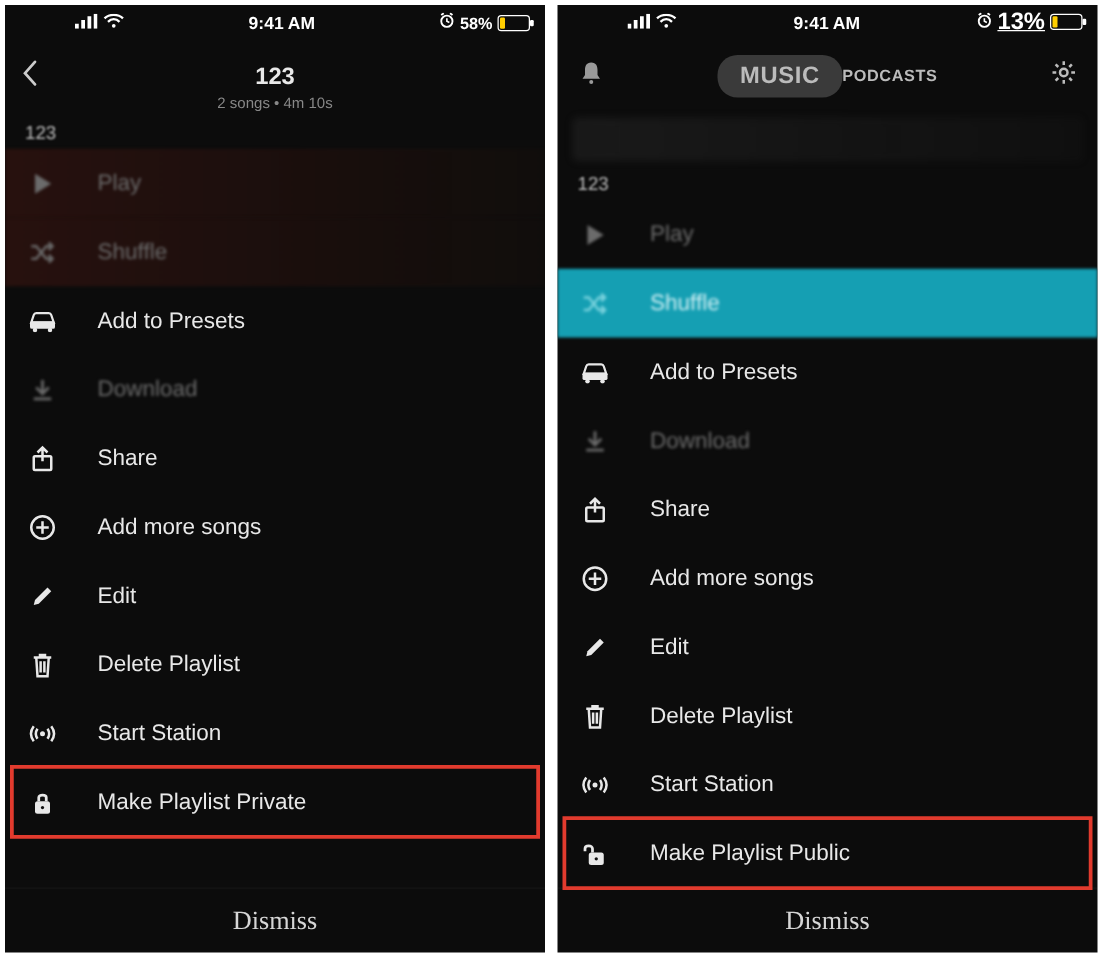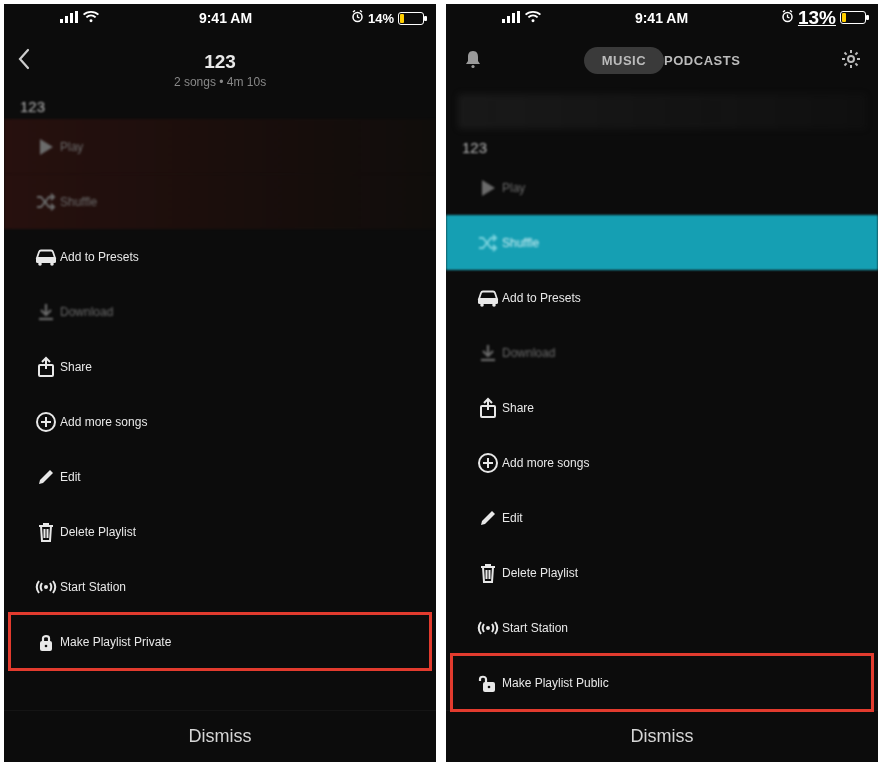--- a/index.html
+++ b/index.html
@@ -66,21 +66,21 @@
     padding: 0 16px;
   }
   .seg {
     display: flex; align-items: center; gap: 0;
     filter: blur(0.3px);
   }
   .seg-pill {
     background: #3a3a3a;
     border-radius: 16px;
     padding: 6px 18px;
-    font-size: 13px;
+    font-size: 19px;
     font-weight: 700;
     letter-spacing: 0.5px;
     color: #bbb;
   }
   .seg-text {
     padding: 6px 0;
     font-size: 13px;
     font-weight: 700;
     letter-spacing: 0.5px;
     color: #bbb;
@@ -89,46 +89,47 @@
   .playlist-title {
     padding: 8px 16px 4px;
     font-size: 15px;
     color: #bcbcbc;
     filter: blur(1px);
   }
   .menu { flex: 1; display: flex; flex-direction: column; }
   .item {
     display: flex;
     align-items: center;
-    gap: 2px;
-    padding: 0 30px;
+    gap: 32px;
+    padding: 0 18px;
     height: 55px;
-    font-size: 12px;
+    font-size: 18px;
     position: relative;
   }
   .item.dim { color: #6b6b6b; filter: blur(1.2px); }
   .item.dim.bg1 { background: linear-gradient(90deg, rgba(120,30,20,0.25), rgba(40,20,10,0.15)); }
   .item.active { color: #e8e8e8; }
   .item.shuffle-hl { background: #159fb3; color:#cfeff4; filter: blur(1.2px);}
   .item .icon { width: 24px; height: 24px; display:flex; align-items:center; justify-content:center; flex-shrink:0;}
   .item svg { display:block; }
   .highlight-box {
     position: absolute;
     inset: -2px 4px -2px 4px;
     border: 3px solid #e23b2e;
     pointer-events: none;
   }
   .dismiss {
     height: 52px;
     display: flex;
     align-items: center;
     justify-content: center;
-    font-size: 18px;
+    font-size: 21px;
     color: #d6d6d6;
     border-top: 1px solid rgba(255,255,255,0.04);
+    font-family: Liberation Serif, serif;
   }
   .blur-row {
     height: 36px;
     margin: 4px 12px 2px;
     background: linear-gradient(90deg, rgba(50,50,50,0.35), rgba(30,30,30,0.2));
     border-radius: 4px;
     filter: blur(3px);
   }
 </style>
 </head>
@@ -160,21 +161,21 @@
     <div class="status-center">9:41 AM</div>
     <div class="status-right">
       <span>
         <svg width="13" height="13" viewBox="0 0 13 13">
             <circle cx="6.5" cy="7" r="4.5" fill="none" stroke="#fff" stroke-width="1.5"></circle>
             <path d="M6.5 4.5 V7 L8.5 8" stroke="#fff" stroke-width="1.3" fill="none"></path>
             <path d="M2 2 L4 0.5 M11 2 L9 0.5" stroke="#fff" stroke-width="1.5"></path>
           </svg>
       </span>
       <div class="battery-wrap">
-        <span style="font-size:13px;">14%</span>
+        <span style="font-size:13px;">58%</span>
         <span class="battery">
             <span class="battery-fill" style="width:18%"></span>
           </span>
       </div>
     </div>
   </div>
 
   <div class="header">
     <span class="back">
       <svg width="16" height="22" viewBox="0 0 16 22">

